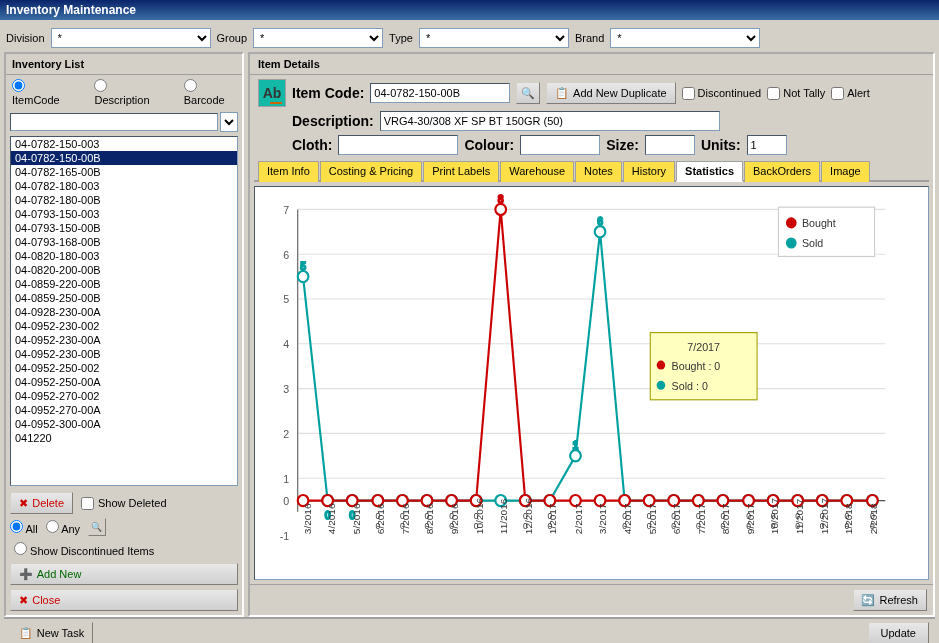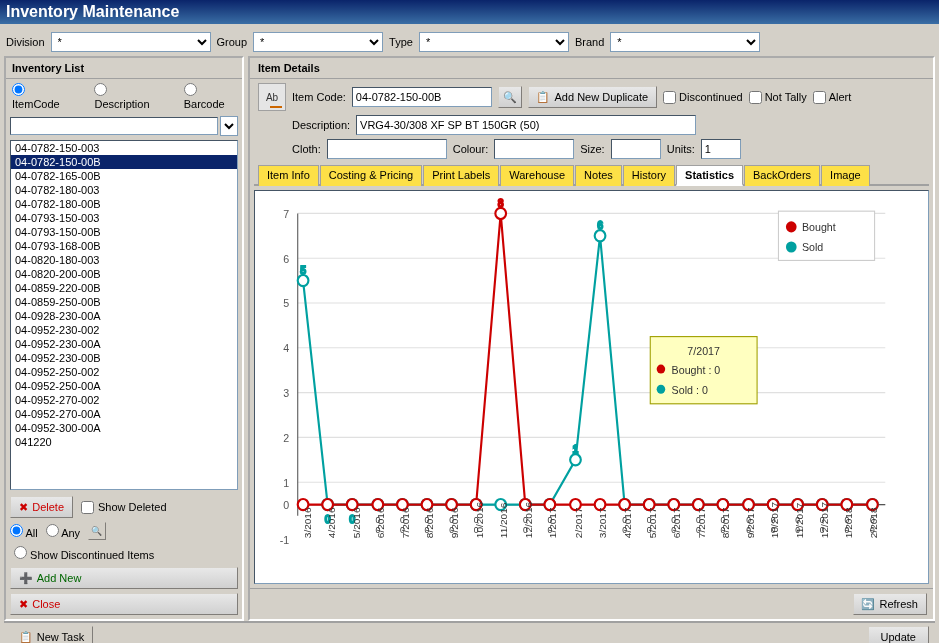--- a/index.html
+++ b/index.html
@@ -2,21 +2,21 @@
 <html><head>
   <meta charset="utf-8">
   <style>
     * { box-sizing: border-box; margin: 0; padding: 0; }
     body { font-family: 'Segoe UI', Tahoma, Geneva, Verdana, sans-serif; font-size: 11px; background: #d4d0c8; }
     
     .title-bar {
       background: linear-gradient(to bottom, #0a246a, #3a6ea5);
       color: white;
       padding: 3px 6px;
-      font-size: 16px;
+      font-size: 12px;
       font-weight: bold;
       display: flex;
       align-items: center;
     }
     
     .main-container {
       background: #d4d0c8;
       padding: 4px;
     }
     
@@ -185,22 +185,23 @@
     }
     
     .detail-row {
       display: flex;
       align-items: center;
       gap: 6px;
       flex-wrap: wrap;
     }
     
     .detail-label {
-      font-size: 11px;
+      font-size: 14px;
       white-space: nowrap;
+      font-weight: bold;
     }
     
     .detail-input {
       border: 1px inset #7f9db9;
       background: white;
       font-size: 11px;
       height: 20px;
       padding: 0 3px;
     }
     
@@ -210,24 +211,24 @@
       gap: 3px;
       font-size: 11px;
     }
     
     .ab-icon {
       display: inline-flex;
       align-items: center;
       justify-content: center;
       width: 28px;
       height: 28px;
-      background: #e5e5e5;
+      background: #14b8a6;
       border: 1px solid #a0a0a0;
-      font-size: 10px;
-      font-weight: normal;
+      font-size: 14px;
+      font-weight: bold;
       color: #333;
       position: relative;
     }
     
     .tabs-row {
       display: flex;
       border-bottom: 2px solid #a0a0a0;
       padding: 0 4px;
       margin: 0 4px;
       gap: 1px;

